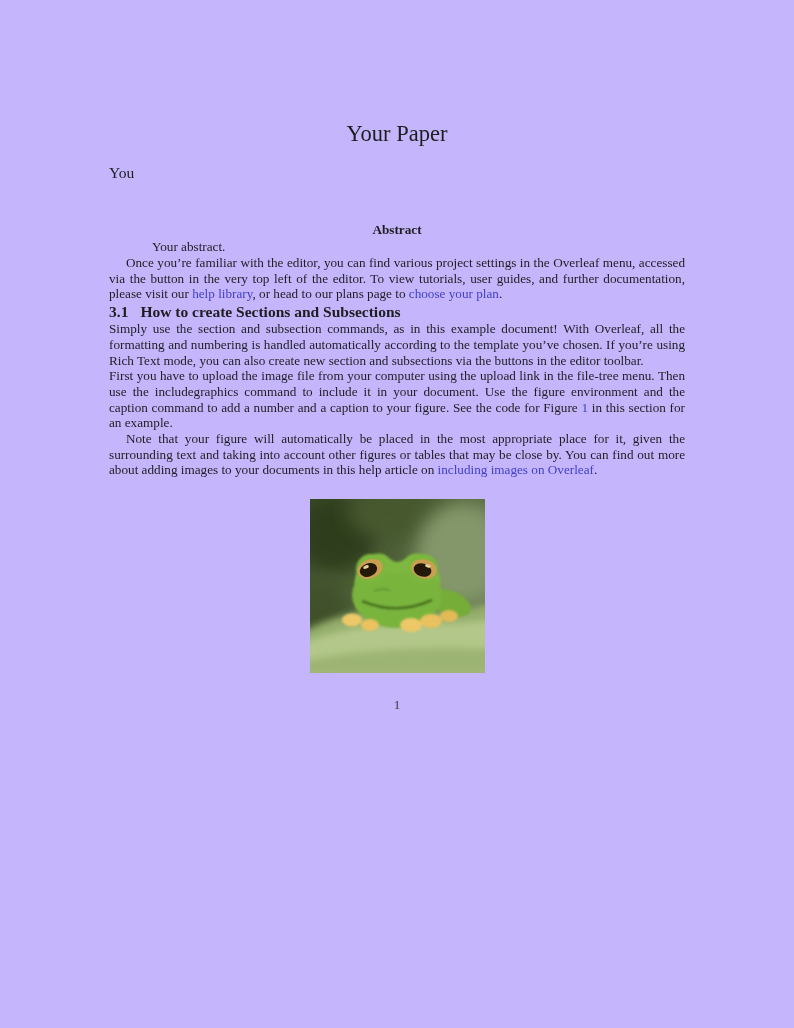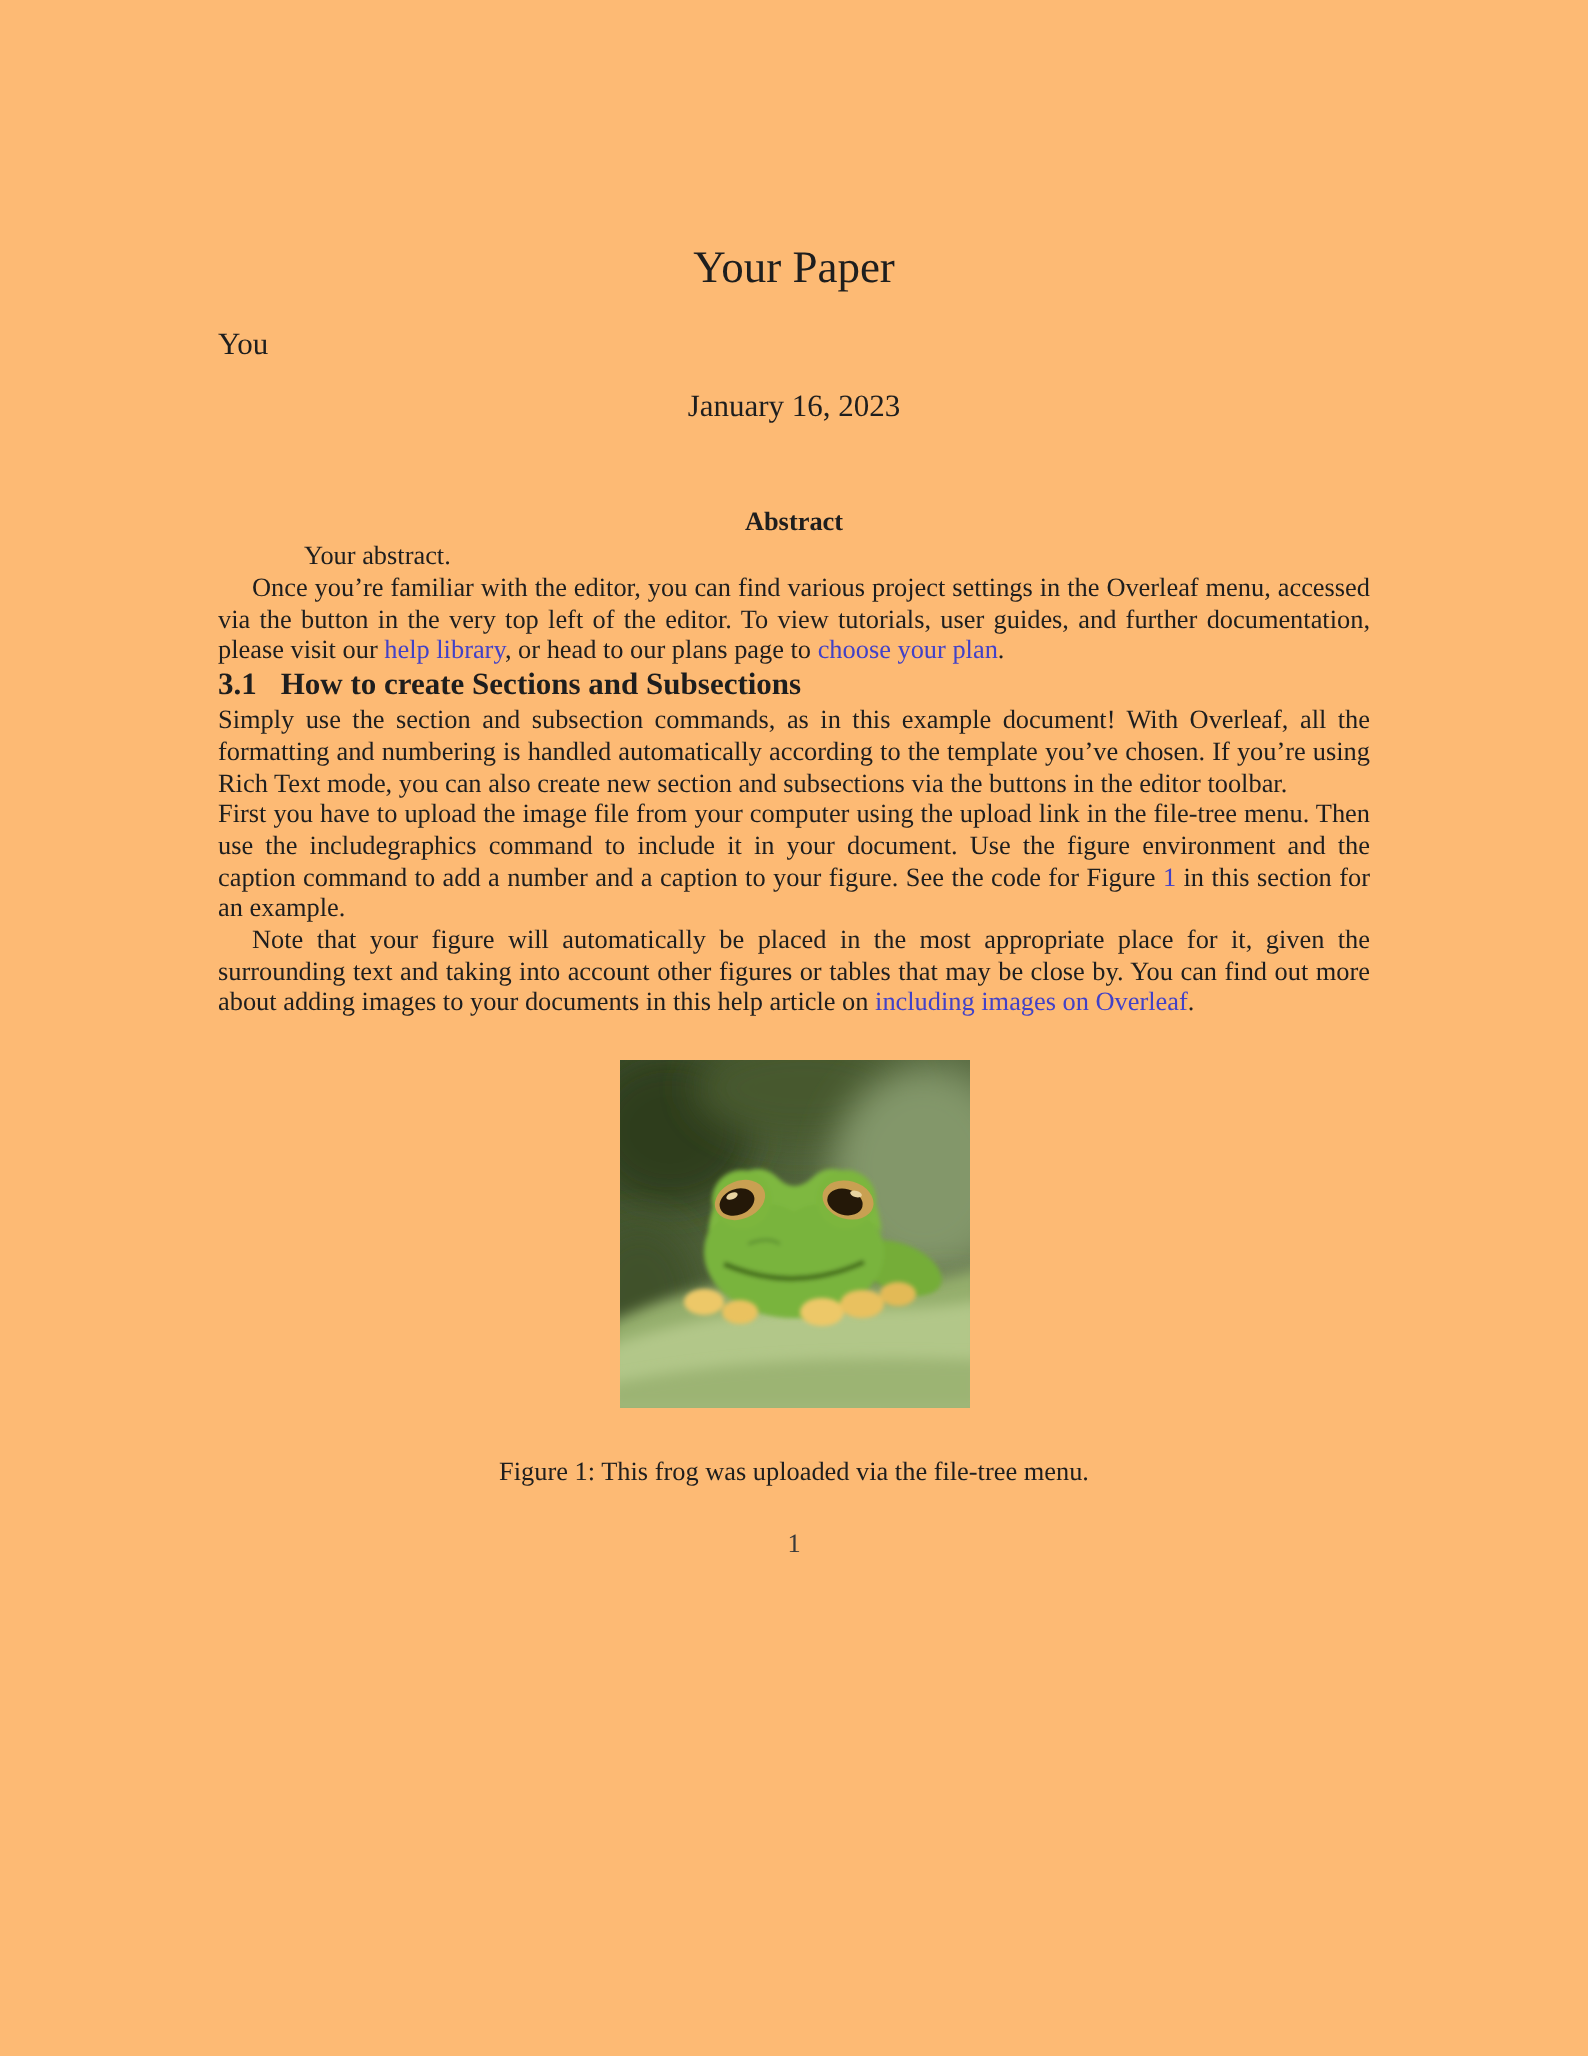--- a/index.html
+++ b/index.html
@@ -1,20 +1,20 @@
 <!DOCTYPE html>
 <html><head>
 <meta charset="utf-8">
 <style>
   html, body { margin: 0; padding: 0; background: #ffffff; }
   .page {
     position: relative;
     width: 794px;
     height: 1028px;
-    background: #fdba74;
+    background: #c4b5fd;
     font-family: "Liberation Serif", "DejaVu Serif", serif;
     color: #1e1e1e;
     overflow: hidden;
   }
   .content {
     width: 576px;
     margin: 0 auto;
     padding-top: 120px;
   }
   .title {
@@ -105,21 +105,20 @@
   }
 </style>
 </head>
 <body>
 
 <div class="page">
   <div class="content">
 
     <h1 class="title">Your Paper</h1>
     <div class="author">You</div>
-    <div class="date">January 16, 2023</div>
 
     <div class="abstract-heading">Abstract</div>
     <div class="abstract-body">Your abstract.</div>
 
 
 
     <p class="body-par indent"><span>Once you’re familiar with the editor, you can find various project settings in the Overleaf menu, accessed via the button in the very top left of the editor. To view tutorials, user guides, and further documentation, please visit our </span><a href="#" class="link" style="color: rgb(65, 65, 200);">help library</a><span>, or head to our plans page to </span><a href="#" class="link" style="color: rgb(65, 65, 200);">choose your plan</a><span>.</span></p>
 
 
     <h3 class="subsec mt-sub21"><span class="secnum">3.1</span><span>How to create Sections and Subsections</span></h3>
@@ -176,19 +175,18 @@
           <ellipse cx="118" cy="67" rx="3" ry="1.6" fill="#e8d3a0" transform="rotate(16 118 67)"></ellipse>
           <g filter="url(#blurSm)">
             <ellipse cx="42" cy="121" rx="10" ry="6.5" fill="#edc868"></ellipse>
             <ellipse cx="60" cy="126" rx="9" ry="6" fill="#eac25f"></ellipse>
             <ellipse cx="101" cy="126" rx="11" ry="7" fill="#edc868"></ellipse>
             <ellipse cx="121" cy="122" rx="11" ry="7" fill="#e9c15e"></ellipse>
             <ellipse cx="139" cy="117" rx="9" ry="6" fill="#e3ba56"></ellipse>
           </g>
         </svg>
       </div>
-      <figcaption class="caption">Figure 1: This frog was uploaded via the file-tree menu.</figcaption>
     </figure>
 
     <div class="page-number">1</div>
 
   </div>
 </div>
 
 </body></html>

